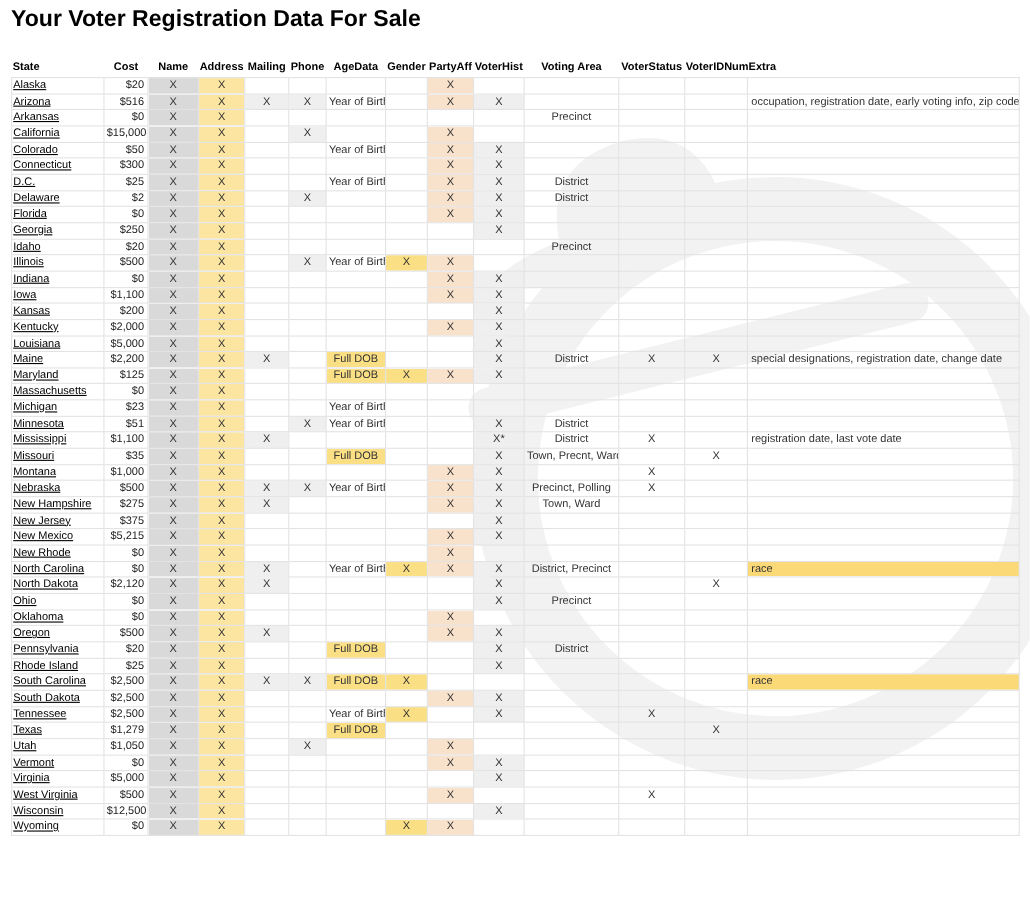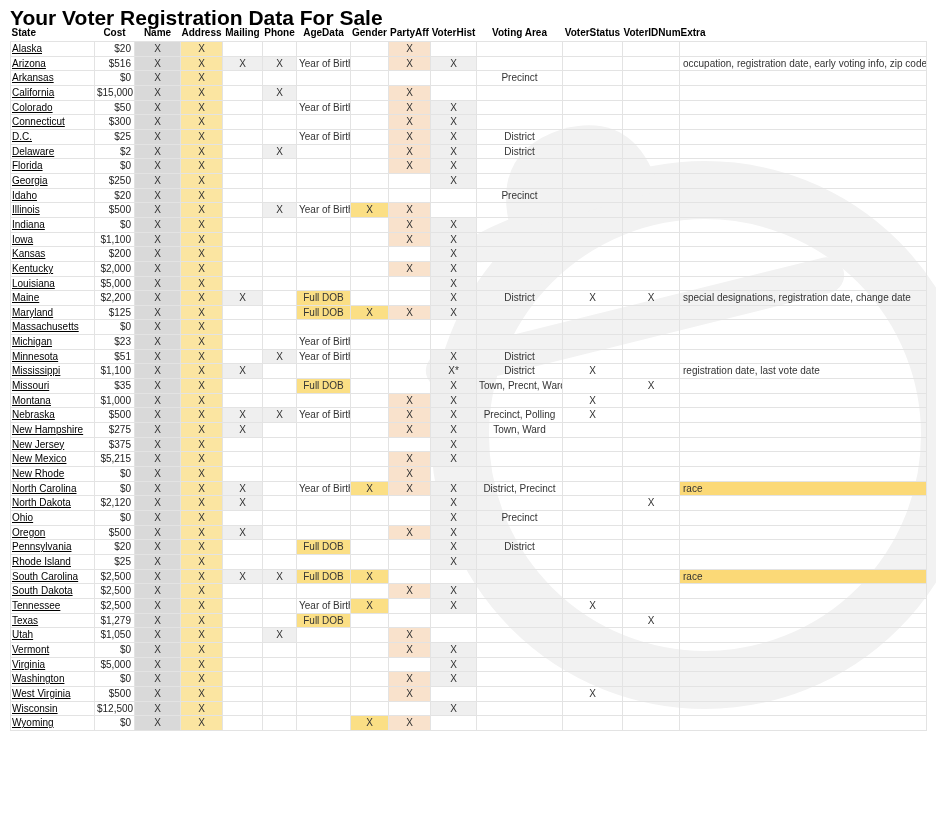--- a/index.html
+++ b/index.html
@@ -6,21 +6,21 @@
   body{
     width:936px;height:815px;position:relative;overflow:hidden;background:#ffffff;
     font-family:"Liberation Sans", sans-serif;color:#1a1a1a;
   }
   .page-title{
     position:absolute;left:10px;top:6px;margin:0;
     font-size:21px;font-weight:bold;color:#000;letter-spacing:0;
   }
   .watermark{position:absolute;left:390px;top:100px;z-index:0;pointer-events:none;}
   table.data{
-    position:absolute;left:10px;top:26px;z-index:1;
+    position:absolute;left:10px;top:55px;z-index:1;
     border-collapse:collapse;table-layout:fixed;width:916px;
   }
   th{
     font-size:10px;font-weight:bold;color:#000;text-align:center;
     padding:1px 1px 3px 1px;white-space:nowrap;overflow:visible;border:none;background:transparent;
   }
   th.al{text-align:left;}
   td{
     font-size:10px;height:13.65px;line-height:13.65px;padding:0 2px;
     text-align:center;border:1px solid #e3e3e3;white-space:nowrap;overflow:hidden;color:#333;
@@ -607,20 +607,36 @@
         <td class="col-agedata"></td>
         <td class="col-gender"></td>
         <td class="col-partyaff"></td>
         <td class="col-voterhist" style="background: rgb(239, 239, 239);">X</td>
         <td class="col-votingarea">Precinct</td>
         <td class="col-voterstatus"></td>
         <td class="col-voteridnum"></td>
         <td class="col-extra"></td>
       </tr>
       <tr>
+        <td class="col-state"><a>Oklahoma</a></td>
+        <td class="col-cost">$0</td>
+        <td class="col-name" style="background: rgb(217, 217, 217);">X</td>
+        <td class="col-address" style="background: rgb(251, 229, 161);">X</td>
+        <td class="col-mailing"></td>
+        <td class="col-phone"></td>
+        <td class="col-agedata"></td>
+        <td class="col-gender"></td>
+        <td class="col-partyaff" style="background: rgb(249, 226, 204);">X</td>
+        <td class="col-voterhist"></td>
+        <td class="col-votingarea"></td>
+        <td class="col-voterstatus"></td>
+        <td class="col-voteridnum"></td>
+        <td class="col-extra"></td>
+      </tr>
+      <tr>
         <td class="col-state"><a>Oregon</a></td>
         <td class="col-cost">$500</td>
         <td class="col-name" style="background: rgb(217, 217, 217);">X</td>
         <td class="col-address" style="background: rgb(251, 229, 161);">X</td>
         <td class="col-mailing" style="background: rgb(239, 239, 239);">X</td>
         <td class="col-phone"></td>
         <td class="col-agedata"></td>
         <td class="col-gender"></td>
         <td class="col-partyaff" style="background: rgb(249, 226, 204);">X</td>
         <td class="col-voterhist" style="background: rgb(239, 239, 239);">X</td>
@@ -767,36 +783,20 @@
         <td class="col-agedata"></td>
         <td class="col-gender"></td>
         <td class="col-partyaff"></td>
         <td class="col-voterhist" style="background: rgb(239, 239, 239);">X</td>
         <td class="col-votingarea"></td>
         <td class="col-voterstatus"></td>
         <td class="col-voteridnum"></td>
         <td class="col-extra"></td>
       </tr>
       <tr>
-        <td class="col-state"><a>Washington</a></td>
-        <td class="col-cost">$0</td>
-        <td class="col-name" style="background: rgb(217, 217, 217);">X</td>
-        <td class="col-address" style="background: rgb(251, 229, 161);">X</td>
-        <td class="col-mailing"></td>
-        <td class="col-phone"></td>
-        <td class="col-agedata"></td>
-        <td class="col-gender"></td>
-        <td class="col-partyaff" style="background: rgb(249, 226, 204);">X</td>
-        <td class="col-voterhist" style="background: rgb(239, 239, 239);">X</td>
-        <td class="col-votingarea"></td>
-        <td class="col-voterstatus"></td>
-        <td class="col-voteridnum"></td>
-        <td class="col-extra"></td>
-      </tr>
-      <tr>
         <td class="col-state"><a>West Virginia</a></td>
         <td class="col-cost">$500</td>
         <td class="col-name" style="background: rgb(217, 217, 217);">X</td>
         <td class="col-address" style="background: rgb(251, 229, 161);">X</td>
         <td class="col-mailing"></td>
         <td class="col-phone"></td>
         <td class="col-agedata"></td>
         <td class="col-gender"></td>
         <td class="col-partyaff" style="background: rgb(249, 226, 204);">X</td>
         <td class="col-voterhist"></td>

